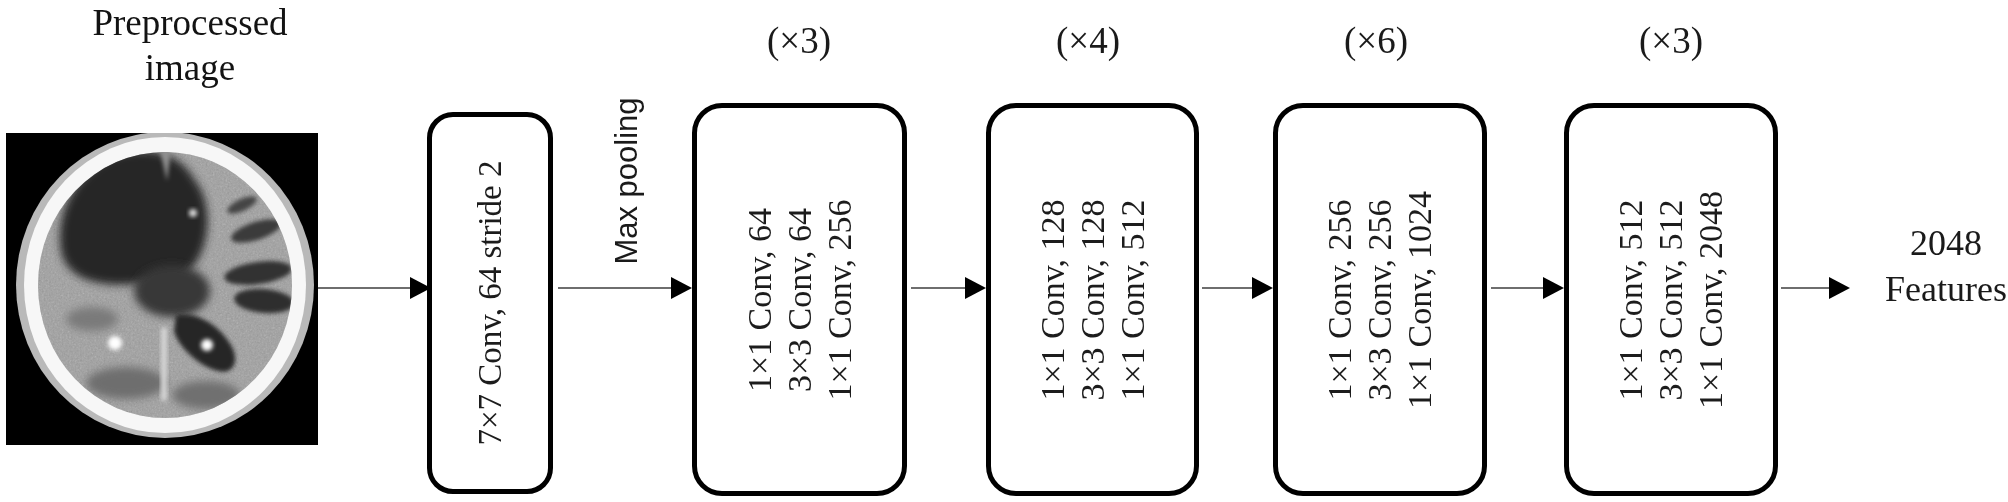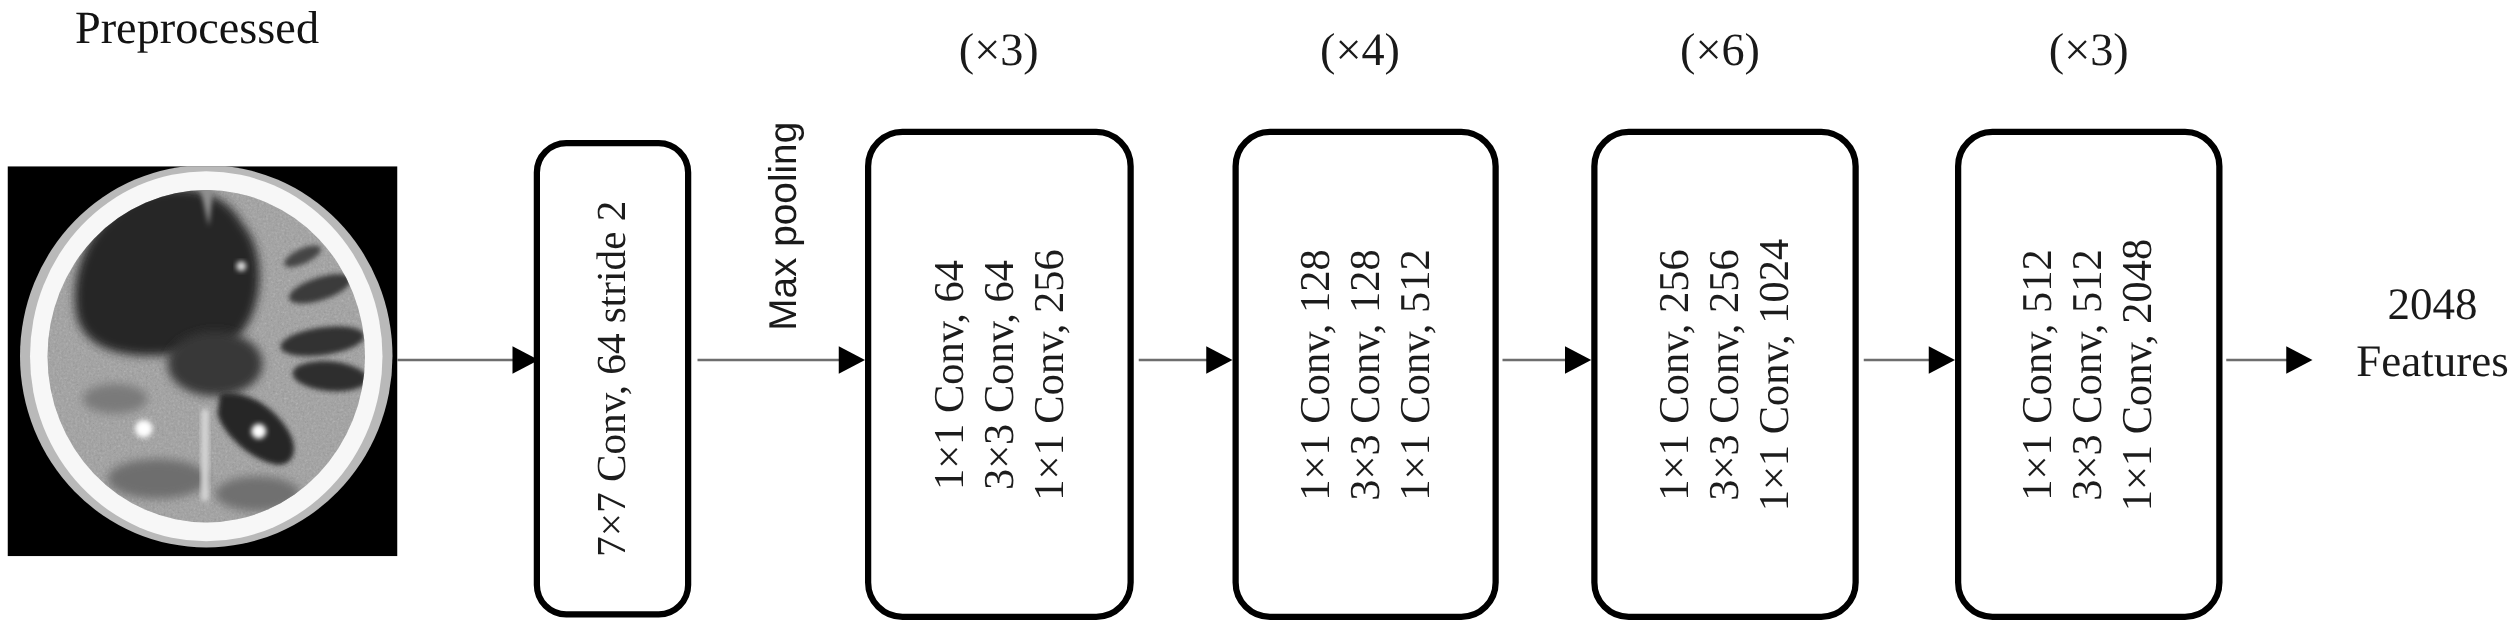--- a/index.html
+++ b/index.html
@@ -8,21 +8,21 @@
     width:2008px;height:502px;
     background:#ffffff;
     font-family:"Liberation Serif", serif;
     color:#111111;
     overflow:hidden;
   }
   .abs{position:absolute;}
   
   .fig-title{
     left:60px;top:0px;width:260px;
-    text-align:left;
+    text-align:center;
     font-size:37px;line-height:45px;
     color:#131313;
   }
   
   .brain-wrap{left:6px;top:133px;width:312px;height:312px;}
   
   .block{
     box-sizing:border-box;
     background:#ffffff;
     border:5px solid #000000;
@@ -100,20 +100,21 @@
       <polygon points="1564,288 1543,277 1543,299" fill="#000000"></polygon>
     </g>
     <g>
       <line x1="1781" y1="288" x2="1830" y2="288" stroke="#6e6e6e" stroke-width="2"></line>
       <polygon points="1850,288 1829,277 1829,299" fill="#000000"></polygon>
     </g>
   </svg>
 
   <div class="abs fig-title">
     <div>Preprocessed</div>
+    <div>image</div>
   </div>
 
   <div class="abs brain-wrap">
     <svg width="312" height="312" viewBox="0 0 312 312">
       <defs>
         <filter id="soft" x="-30%" y="-30%" width="160%" height="160%">
           <feGaussianBlur stdDeviation="4"></feGaussianBlur>
         </filter>
         <filter id="soft2" x="-30%" y="-30%" width="160%" height="160%">
           <feGaussianBlur stdDeviation="2"></feGaussianBlur>

